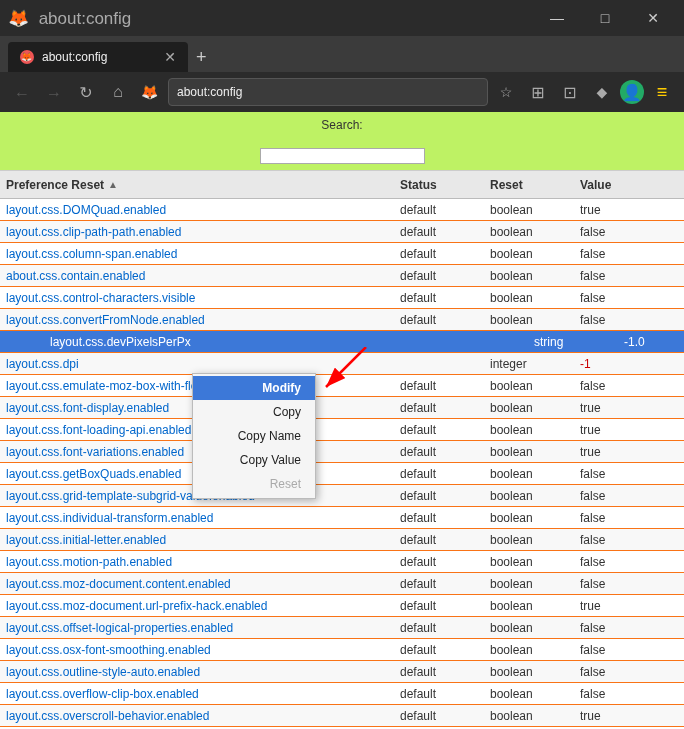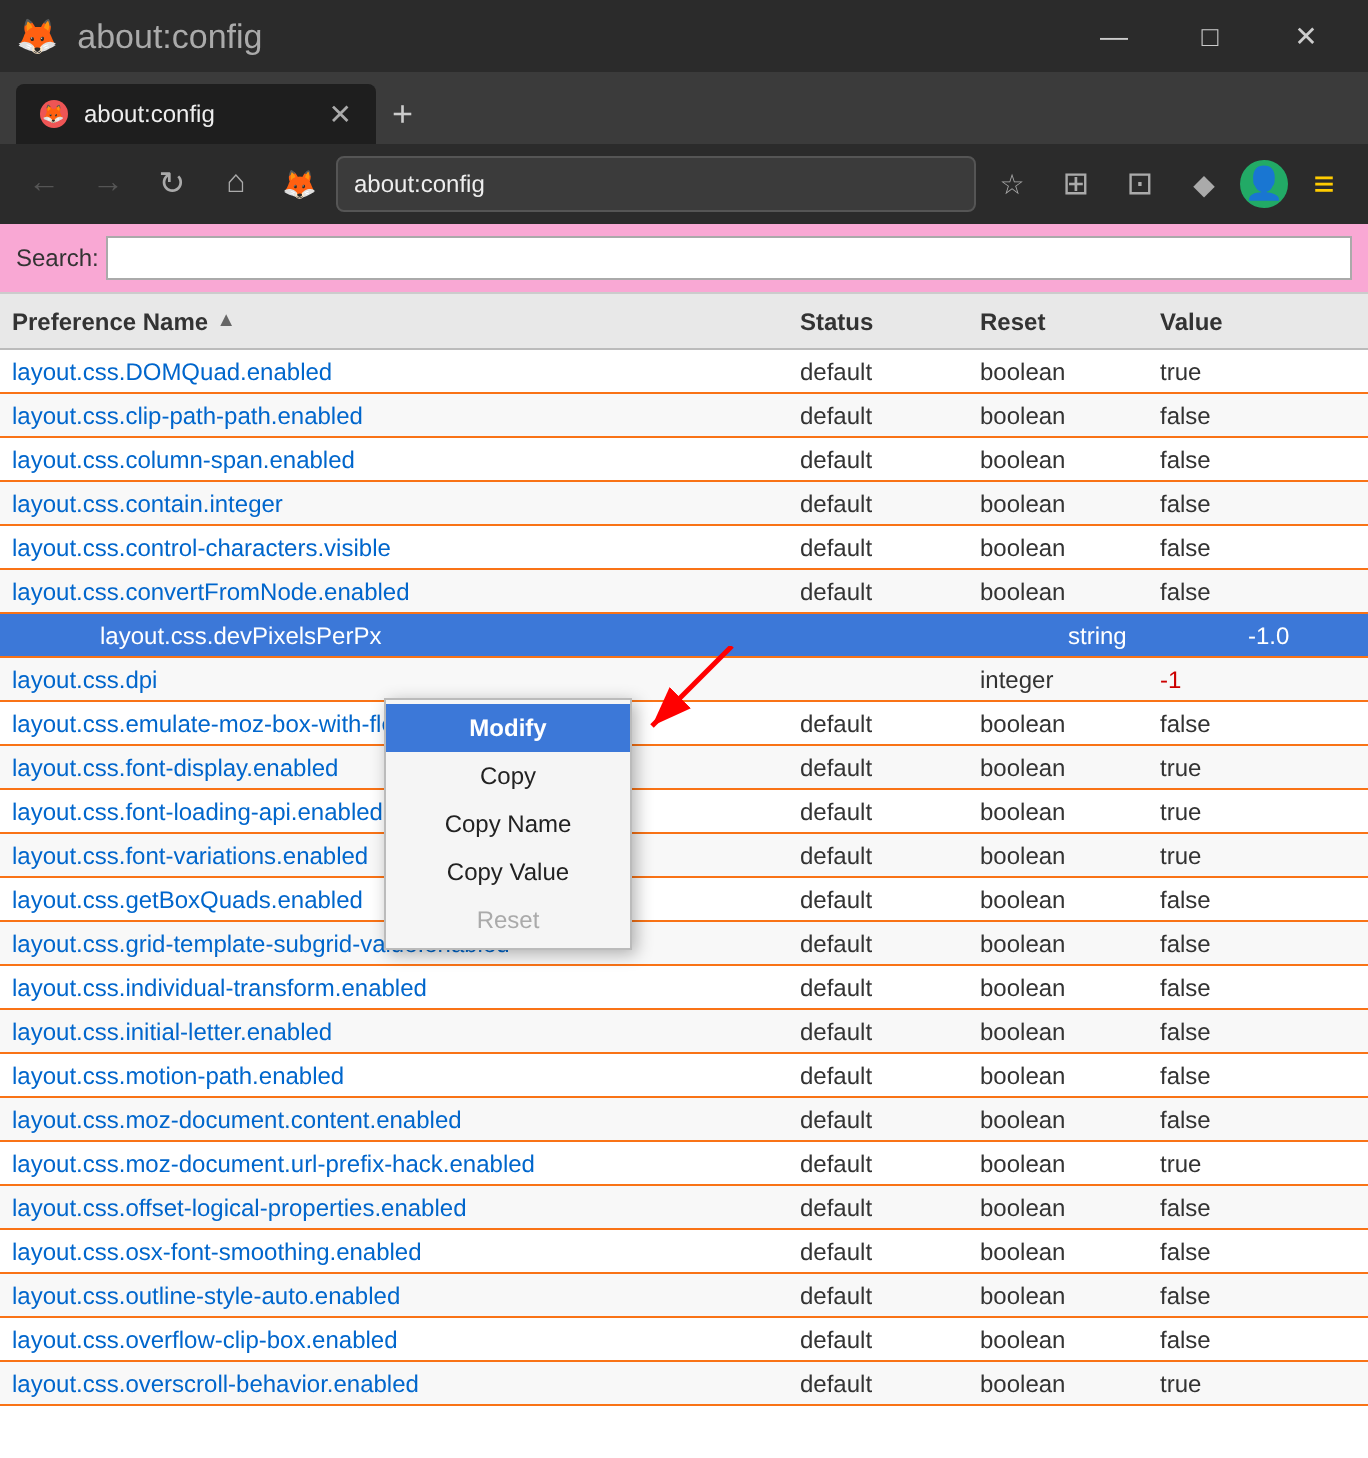--- a/index.html
+++ b/index.html
@@ -109,26 +109,27 @@
       color: #aaa;
       font-size: 14px;
       width: 28px;
       height: 28px;
       display: flex;
       align-items: center;
       justify-content: center;
       cursor: pointer;
     }
     .search-bar {
-      background: #f9a8d4;
+      background: #bef264;
       border-bottom: 1px solid #ccc;
       padding: 6px 8px;
       display: flex;
       align-items: center;
-      gap: 4px;
+      gap: 16px;
+      flex-direction: column;
     }
     .search-label {
       font-size: 12px;
       color: #333;
       font-weight: normal;
     }
     .search-input {
       flex: 1;
       height: 22px;
       border: 1px solid #aaa;
@@ -200,21 +201,21 @@
       z-index: 100;
       padding: 2px 0;
     }
     .ctx-item {
       padding: 5px 14px;
       font-size: 12px;
       color: #222;
       cursor: pointer;
       display: flex;
       align-items: center;
-      justify-content: center;
+      justify-content: flex-end;
     }
     .ctx-item.active { background: #3c78d8; color: white; font-weight: bold; }
     .ctx-item.disabled { color: #aaa; cursor: default; }
     .ctx-arrow { font-size: 10px; }
 
     
     .red-arrow {
       position: absolute;
       top: 148px;
       left: 306px;
@@ -268,21 +269,21 @@
   <div class="nav-icon" style="color:#ffcc00; font-size:18px;">≡</div>
 </div>
 
 <div class="search-bar">
   <span class="search-label">Search:</span>
   <input class="search-input" type="text" value="" style="">
 </div>
 
 <div class="table-header">
   <div class="th">
-    <span>Preference Name</span>
+    <span>Preference Reset</span>
     <span class="sort-arrow">▲</span>
   </div>
   <div class="th">
     <span>Status</span>
   </div>
   <div class="th">
     <span>Reset</span>
   </div>
   <div class="th">
     <span>Value</span>
@@ -307,21 +308,21 @@
     <div class="td"></div>
   </div>
       <div class="table-row">
     <div class="td pref-name">layout.css.column-span.enabled</div>
     <div class="td">default</div>
     <div class="td">boolean</div>
     <div class="td">false</div>
     <div class="td"></div>
   </div>
       <div class="table-row">
-    <div class="td pref-name">layout.css.contain.integer</div>
+    <div class="td pref-name">about.css.contain.enabled</div>
     <div class="td">default</div>
     <div class="td">boolean</div>
     <div class="td">false</div>
     <div class="td"></div>
   </div>
       <div class="table-row">
     <div class="td pref-name">layout.css.control-characters.visible</div>
     <div class="td">default</div>
     <div class="td">boolean</div>
     <div class="td">false</div>

